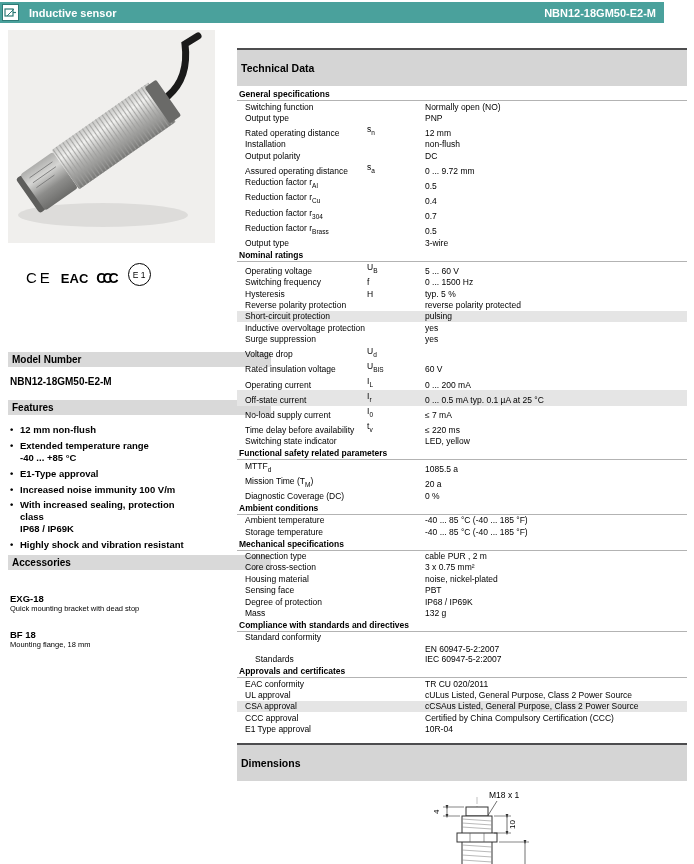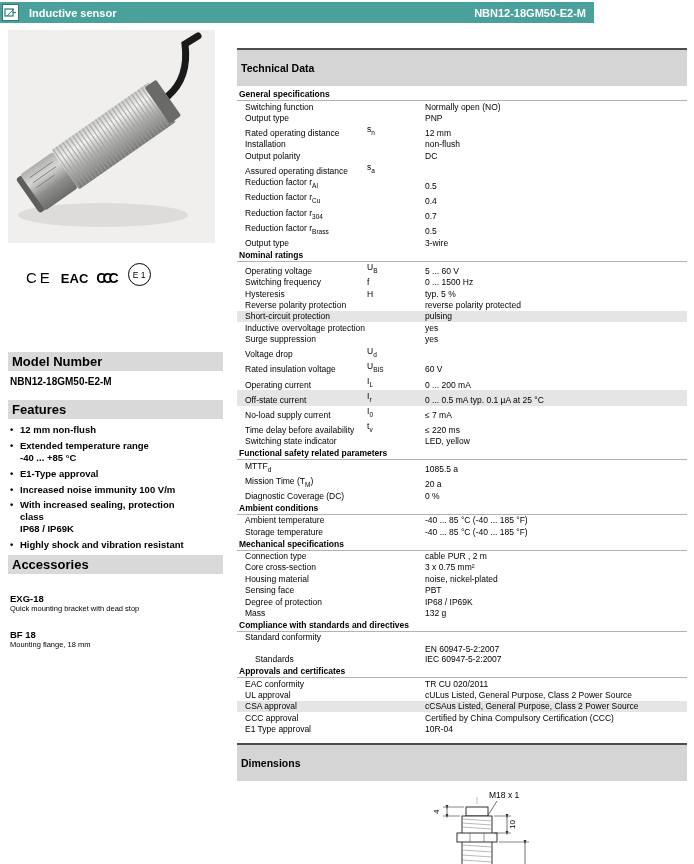--- a/index.html
+++ b/index.html
@@ -1,33 +1,33 @@
 <!DOCTYPE html>
 <html><head>
 <meta charset="utf-8">
 <style>
   *{box-sizing:border-box;margin:0;padding:0}
   body{background:#fff;font-family:"Liberation Sans",sans-serif;color:#000}
   .page{position:relative;width:694px;height:864px;background:#fff;overflow:hidden}
 
   
-  .topbar{position:absolute;left:0;top:2px;width:594px;height:21px;background:#4aa19c;display:flex;align-items:center}
+  .topbar{position:absolute;left:0;top:2px;width:664px;height:21px;background:#4aa19c;display:flex;align-items:center}
   .topbar .iconbox{width:17px;height:17px;background:#fff;border:1px solid #2e7a76;margin-left:2px;display:flex;align-items:center;justify-content:center}
   .topbar .ptitle{color:#fff;font-weight:bold;font-size:11px;margin-left:10px}
   .topbar .pid{color:#fff;font-weight:bold;font-size:11px;margin-left:auto;margin-right:8px}
 
   
   .leftcol{position:absolute;left:8px;top:30px;width:225px;height:826px}
   .photo{position:absolute;left:0;top:0;width:207px;height:213px;background:#f0efed;overflow:hidden}
   .certs{position:absolute;left:18px;top:226px;width:215px;height:30px;display:flex;align-items:flex-end;gap:8px}
   .ce{font-size:15px;letter-spacing:3px}
   .eac{font-size:13px;font-weight:bold}
   .ccc{font-size:14px;font-weight:bold;letter-spacing:-4px;padding-right:5px}
   .e1{width:23px;height:23px;border:1.3px solid #000;border-radius:50%;display:flex;align-items:center;justify-content:center;font-size:8.5px}
-  .graybar{position:absolute;left:0;width:215px;background:#d9d9d9;font-weight:bold;font-size:13px;padding:2px 4px}
+  .graybar{position:absolute;left:0;width:263px;background:#d9d9d9;font-weight:bold;font-size:10px;padding:2px 4px}
   .mn-bar{top:322px}
   .mn-val{position:absolute;left:2px;top:346px;font-weight:bold;font-size:10px}
   .feat-bar{top:370px}
   .features{position:absolute;left:2px;top:394px;width:222px}
   .feat{display:flex;margin-bottom:4px}
   .feat .bullet{width:10px;flex:none;font-size:9.5px;font-weight:bold}
   .feat .ftxt{font-size:9.5px;font-weight:bold;line-height:1.25;white-space:pre-line}
   .acc-bar{top:525px}
   .accs{position:absolute;left:2px;top:547px;width:222px}
   .acc-name{font-weight:bold;font-size:9.5px;margin-top:16px}
@@ -180,20 +180,21 @@
           <span class="val">non-flush</span>
         </div>
         <div class="t-row">
           <span class="lbl">Output polarity</span>
           <span class="sym"></span>
           <span class="val">DC</span>
         </div>
         <div class="t-row">
           <span class="lbl">Assured operating distance</span>
           <span class="sym">s<sub>a</sub></span>
+          <span class="val">0 ... 9.72 mm</span>
         </div>
         <div class="t-row">
           <span class="lbl">Reduction factor r<sub>Al</sub></span>
           <span class="sym"></span>
           <span class="val">0.5</span>
         </div>
         <div class="t-row">
           <span class="lbl">Reduction factor r<sub>Cu</sub></span>
           <span class="sym"></span>
           <span class="val">0.4</span>

